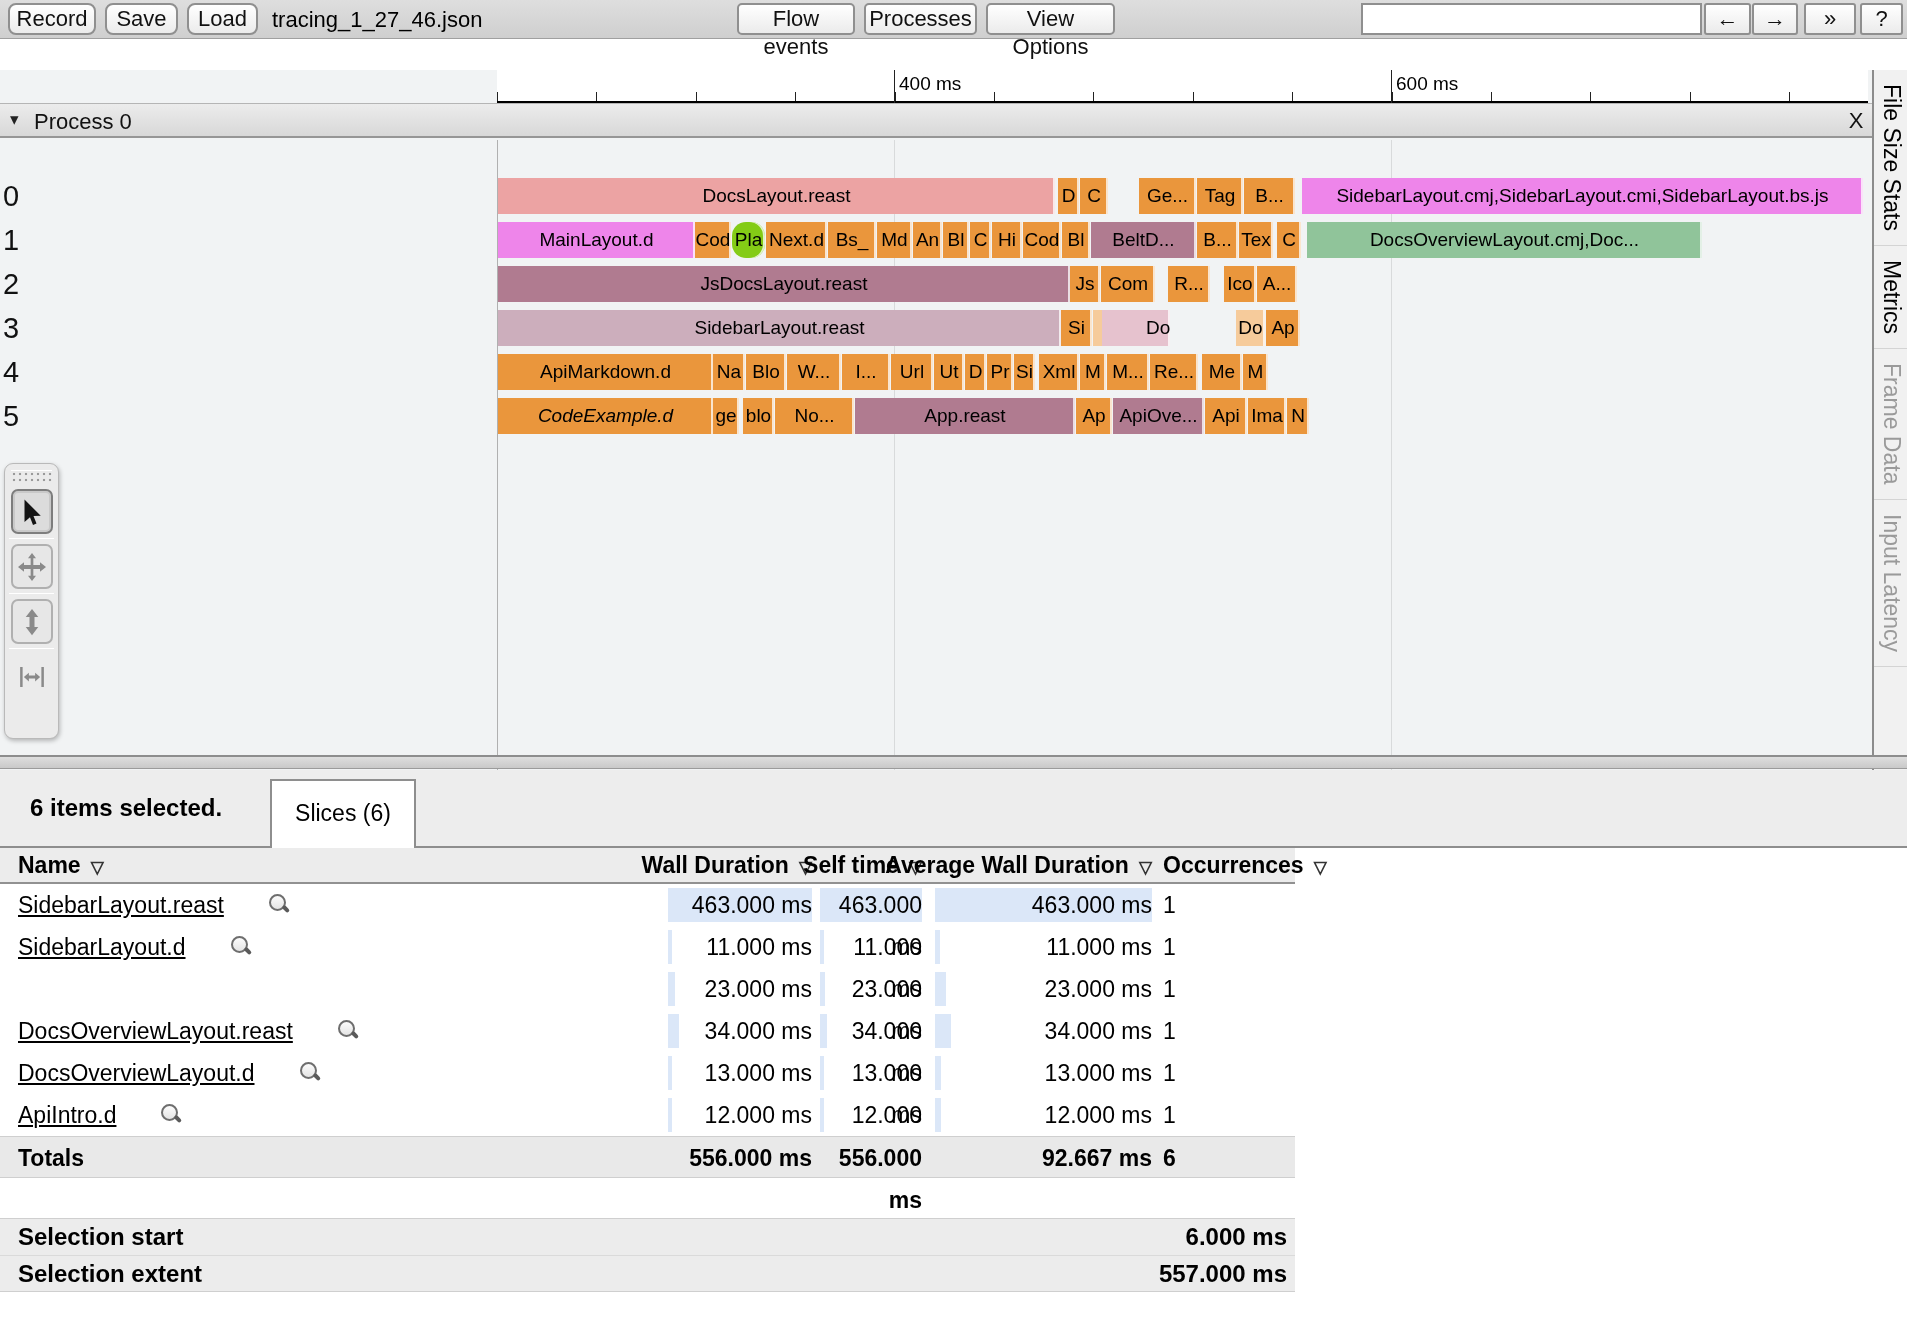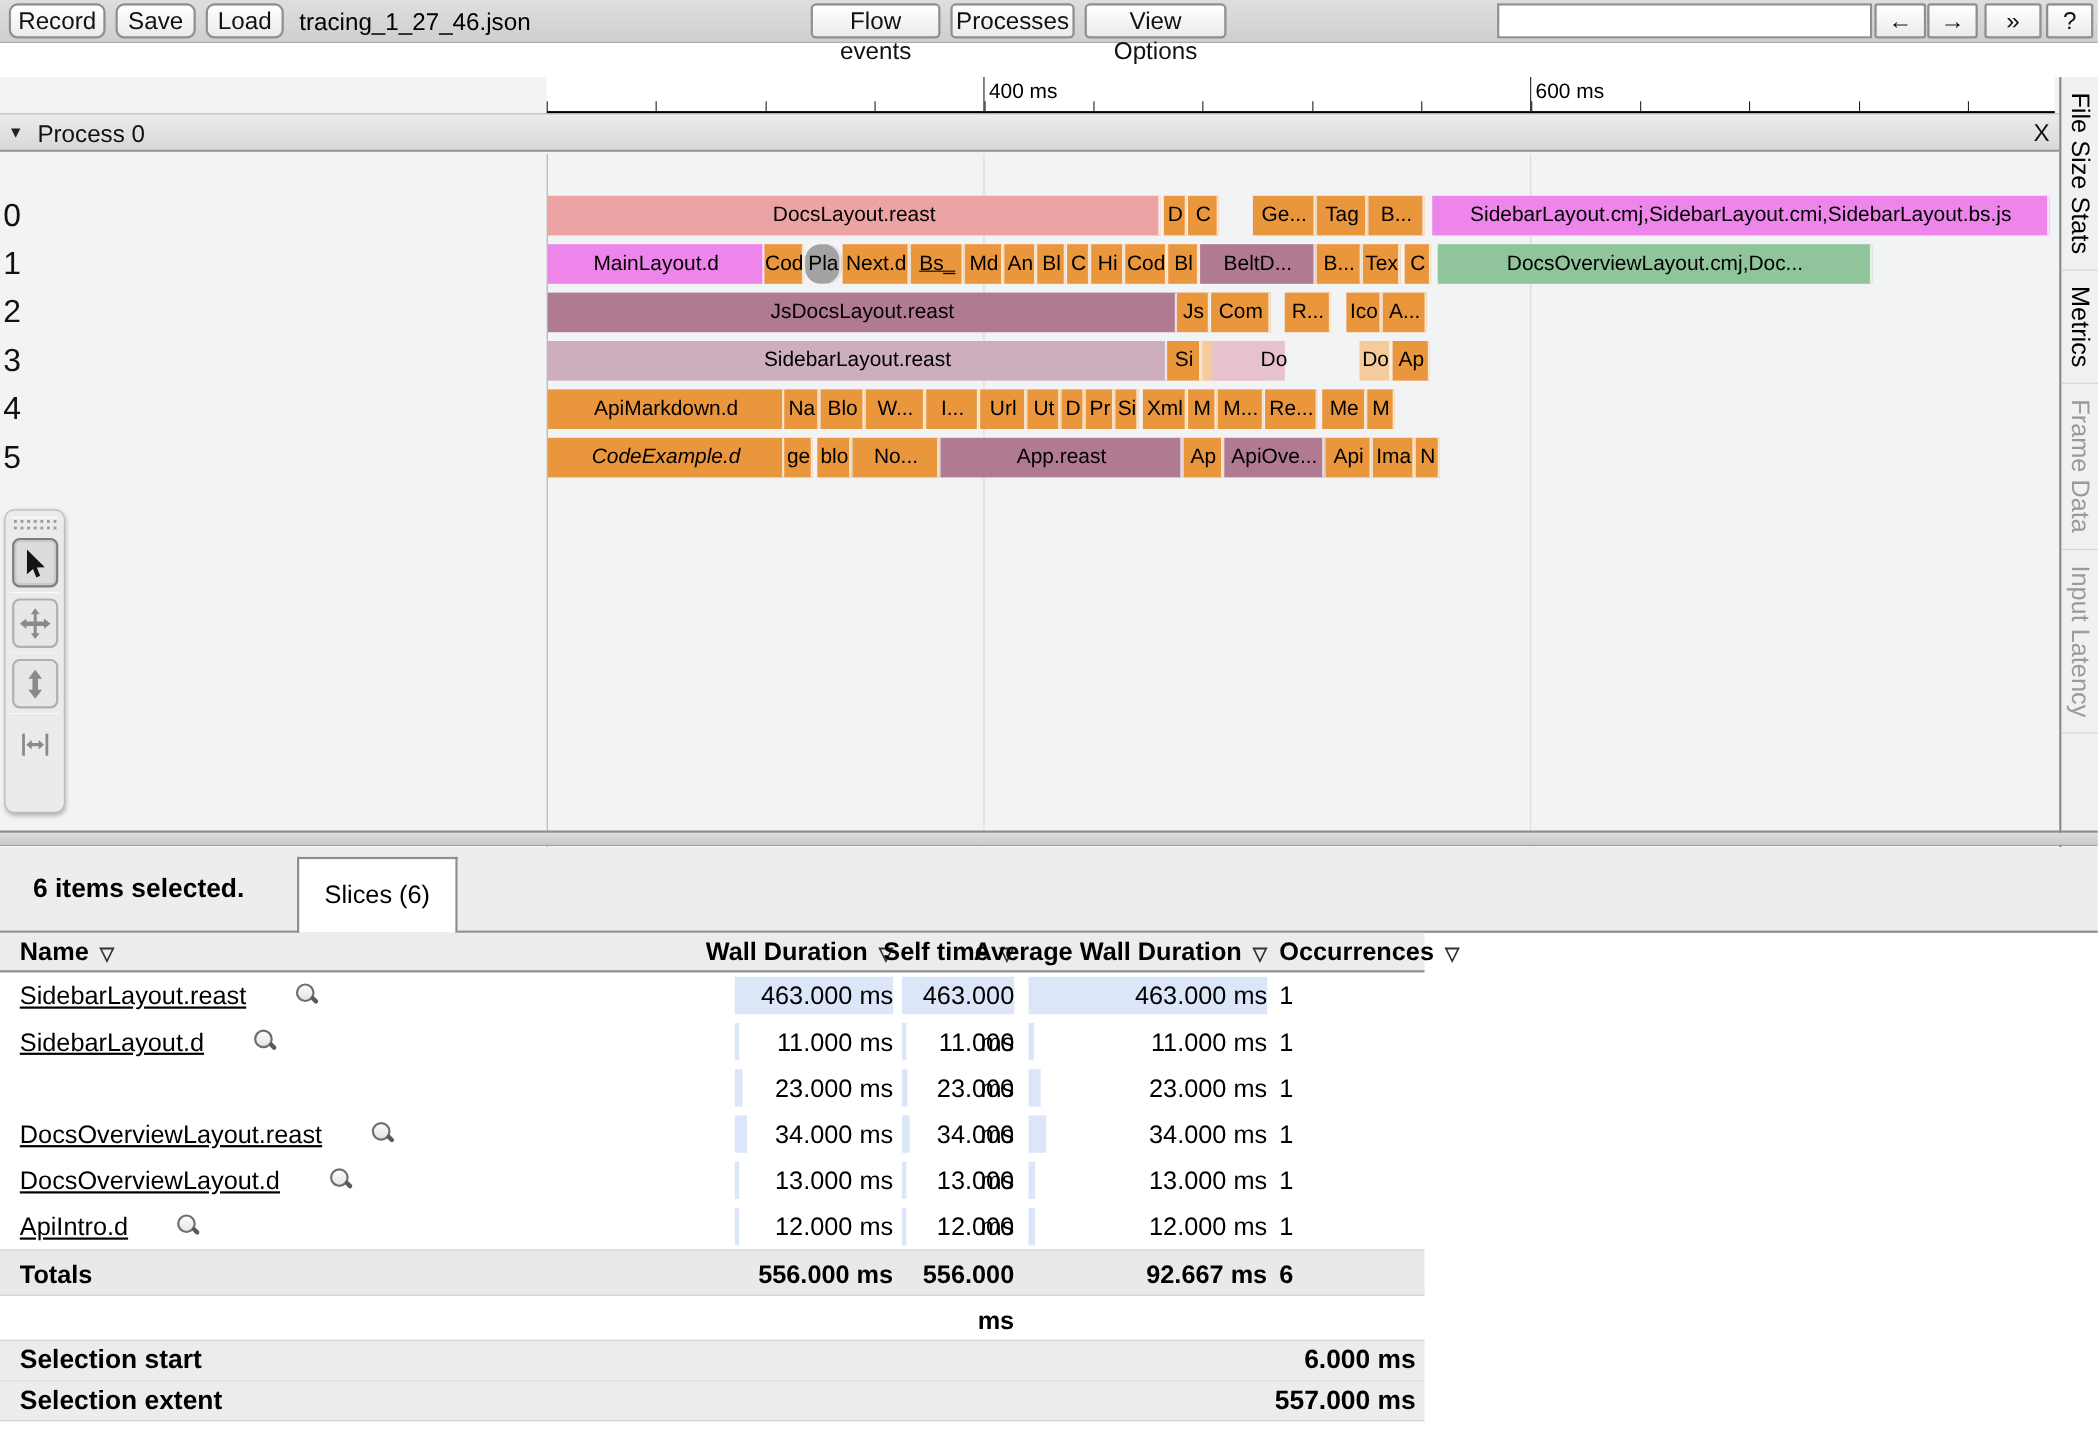--- a/index.html
+++ b/index.html
@@ -168,23 +168,23 @@
         <div class="slice" style="left: 1080px; width: 28px; background: rgb(234, 150, 60);">C</div>
         <div class="slice" style="left: 1139px; width: 57px; background: rgb(234, 150, 60);">Ge...</div>
         <div class="slice" style="left: 1197px; width: 46px; background: rgb(234, 150, 60);">Tag</div>
         <div class="slice" style="left: 1244px; width: 51px; background: rgb(234, 150, 60);">B...</div>
         <div class="slice" style="left: 1302px; width: 561px; background: rgb(238, 133, 234);">SidebarLayout.cmj,SidebarLayout.cmi,SidebarLayout.bs.js</div>
       </div>
       <div class="track-row" style="top: 82px;">
         <div class="track-num">1</div>
         <div class="slice" style="left: 498px; width: 197px; background: rgb(238, 133, 234);">MainLayout.d</div>
         <div class="slice" style="left: 695px; width: 36px; background: rgb(234, 150, 60);">Cod</div>
-        <div class="slice" style="left: 732px; width: 33px; background: #a3a3a3; border-radius: 14px;">Pla</div>
+        <div class="slice" style="left: 732px; width: 33px; background: #84cc16; border-radius: 14px;">Pla</div>
         <div class="slice" style="left: 766px; width: 61px; background: rgb(234, 150, 60);">Next.d</div>
-        <div class="slice" style="left: 828px; width: 48px; background: rgb(234, 150, 60); text-decoration: underline;">Bs_</div>
+        <div class="slice" style="left: 828px; width: 48px; background: rgb(234, 150, 60);">Bs_</div>
         <div class="slice" style="left: 877px; width: 35px; background: rgb(234, 150, 60);">Md</div>
         <div class="slice" style="left: 913px; width: 29px; background: rgb(234, 150, 60);">An</div>
         <div class="slice" style="left: 943px; width: 26px; background: rgb(234, 150, 60);">Bl</div>
         <div class="slice" style="left: 970px; width: 21px; background: rgb(234, 150, 60);">C</div>
         <div class="slice" style="left: 992px; width: 30px; background: rgb(234, 150, 60);">Hi</div>
         <div class="slice" style="left: 1023px; width: 38px; background: rgb(234, 150, 60);">Cod</div>
         <div class="slice" style="left: 1062px; width: 28px; background: rgb(234, 150, 60);">Bl</div>
         <div class="slice" style="left: 1091px; width: 105px; background: rgb(176, 123, 144);">BeltD...</div>
         <div class="slice" style="left: 1197px; width: 41px; background: rgb(234, 150, 60);">B...</div>
         <div class="slice" style="left: 1239px; width: 34px; background: rgb(234, 150, 60);">Tex</div>

